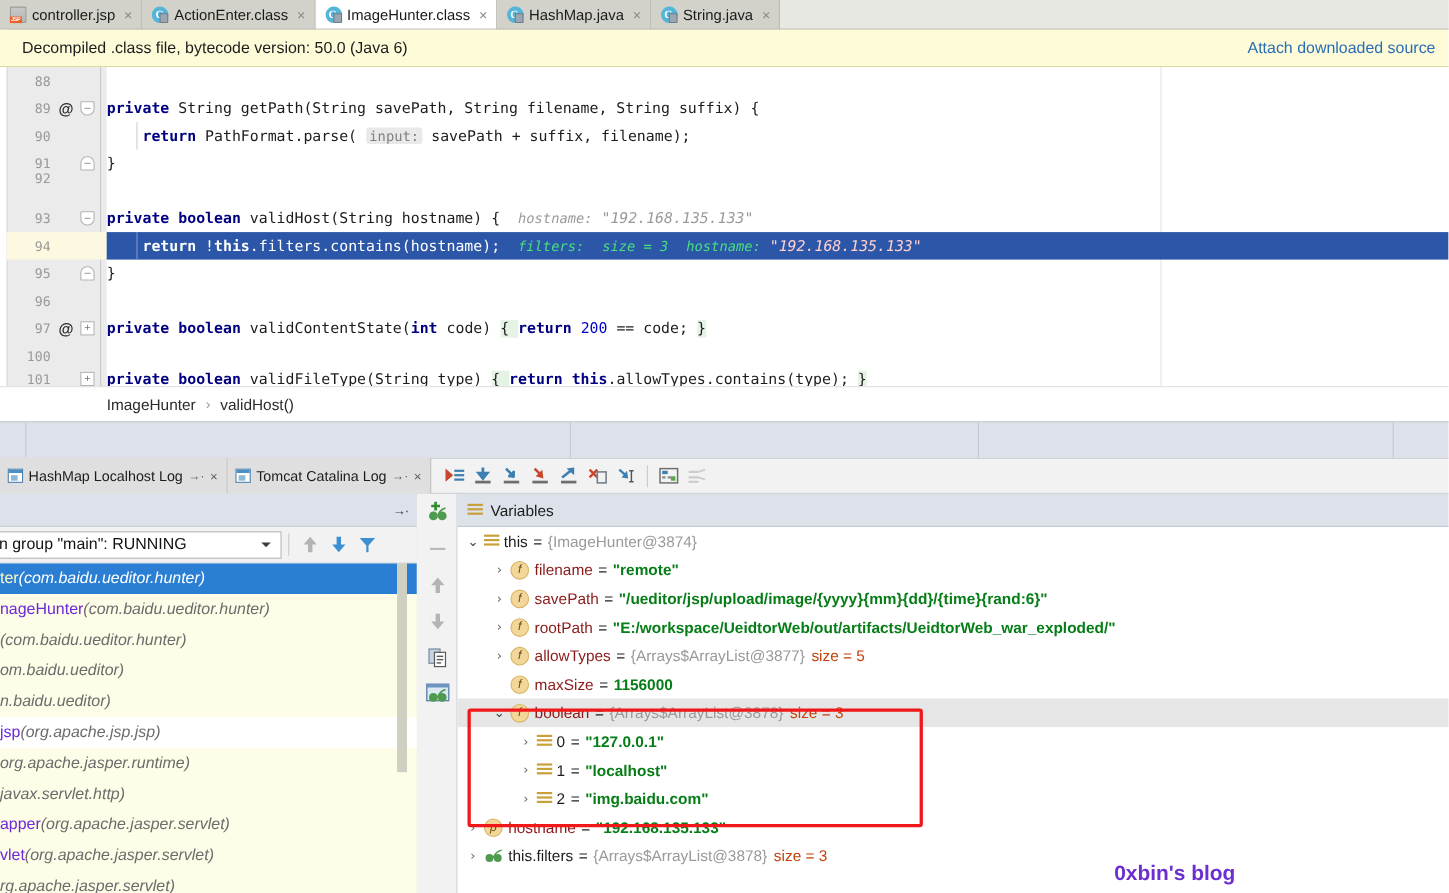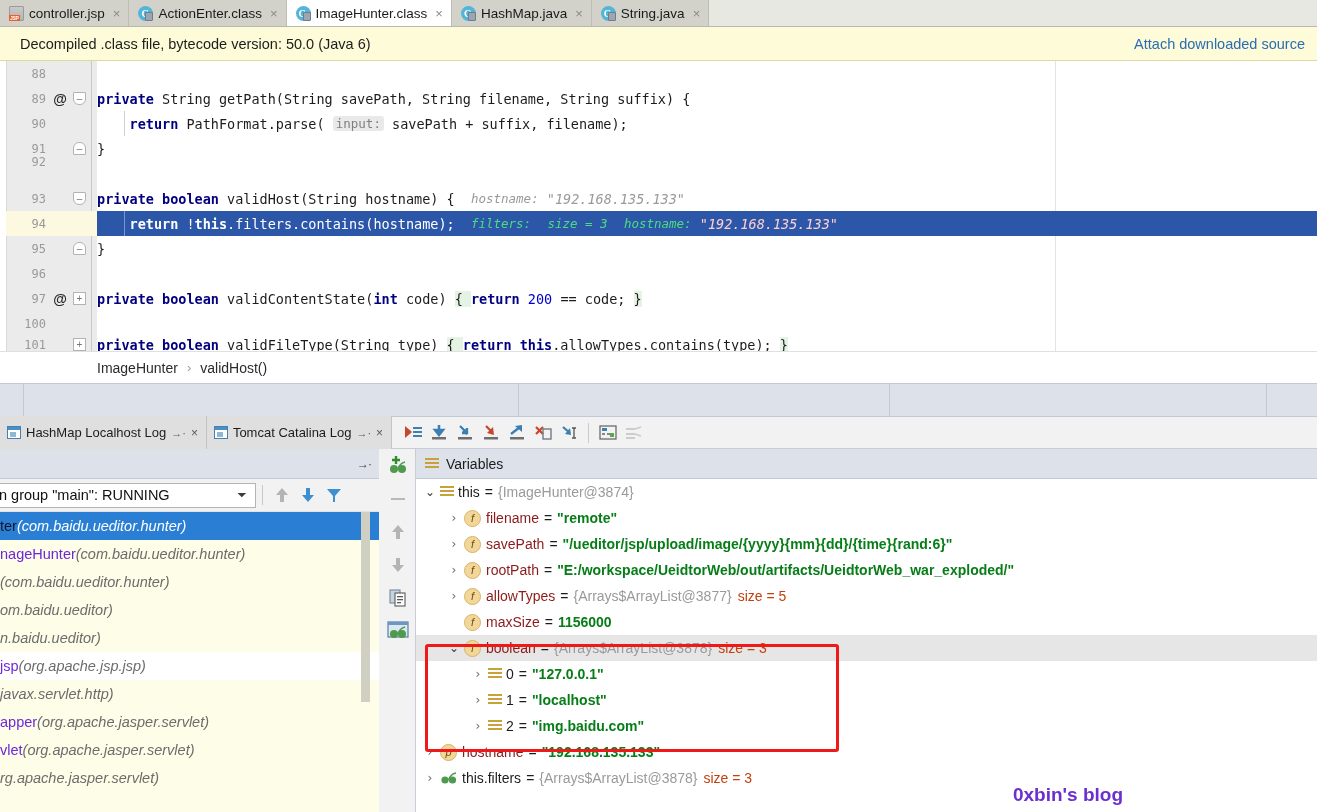--- a/index.html
+++ b/index.html
@@ -208,21 +208,21 @@
     background: #fdfde8; overflow: hidden;
   }
   .frame-row {
     height: 28px; display: flex; align-items: center; padding-left: 0px;
     font-size: 14.5px; color: #6c6c6c; font-style: italic; white-space: nowrap;
     cursor: pointer;
   }
   .frame-row.sel { background: #2a7fd4; color: #ffffff; }
   .frame-row.alt { background: #ffffff; }
   .frame-row b { font-style: normal; font-weight: normal; color: #6d28d9; }
-  .frame-row.sel b { color: #0f172a; }
+  .frame-row.sel b { color: #fef9c3; }
   .frames-vscroll {
     position:absolute; right: 8px; top: 63px; width: 9px; height: 300px; background: #fdfde8;
   }
   .frames-vthumb { position:absolute; right:8px; top: 63px; width:9px; height: 190px; background:#cfcfc2; }
 
   .sidetools {
     position: absolute; left: 379px; top: 449px; width: 37px; height: 363px;
     background: #f2f2f2; border-right: 1px solid #c8ccd4;
   }
   .sidetools .st {
@@ -571,20 +571,24 @@
       <div class="frame-row">
         <b></b>
           <span>n.baidu.ueditor)</span>
       </div>
       <div class="frame-row alt">
         <b>jsp </b>
           <span>(org.apache.jsp.jsp)</span>
       </div>
       <div class="frame-row">
         <b></b>
+          <span>org.apache.jasper.runtime)</span>
+      </div>
+      <div class="frame-row">
+        <b></b>
           <span>javax.servlet.http)</span>
       </div>
       <div class="frame-row">
         <b>apper </b>
           <span>(org.apache.jasper.servlet)</span>
       </div>
       <div class="frame-row">
         <b>vlet </b>
           <span>(org.apache.jasper.servlet)</span>
       </div>

